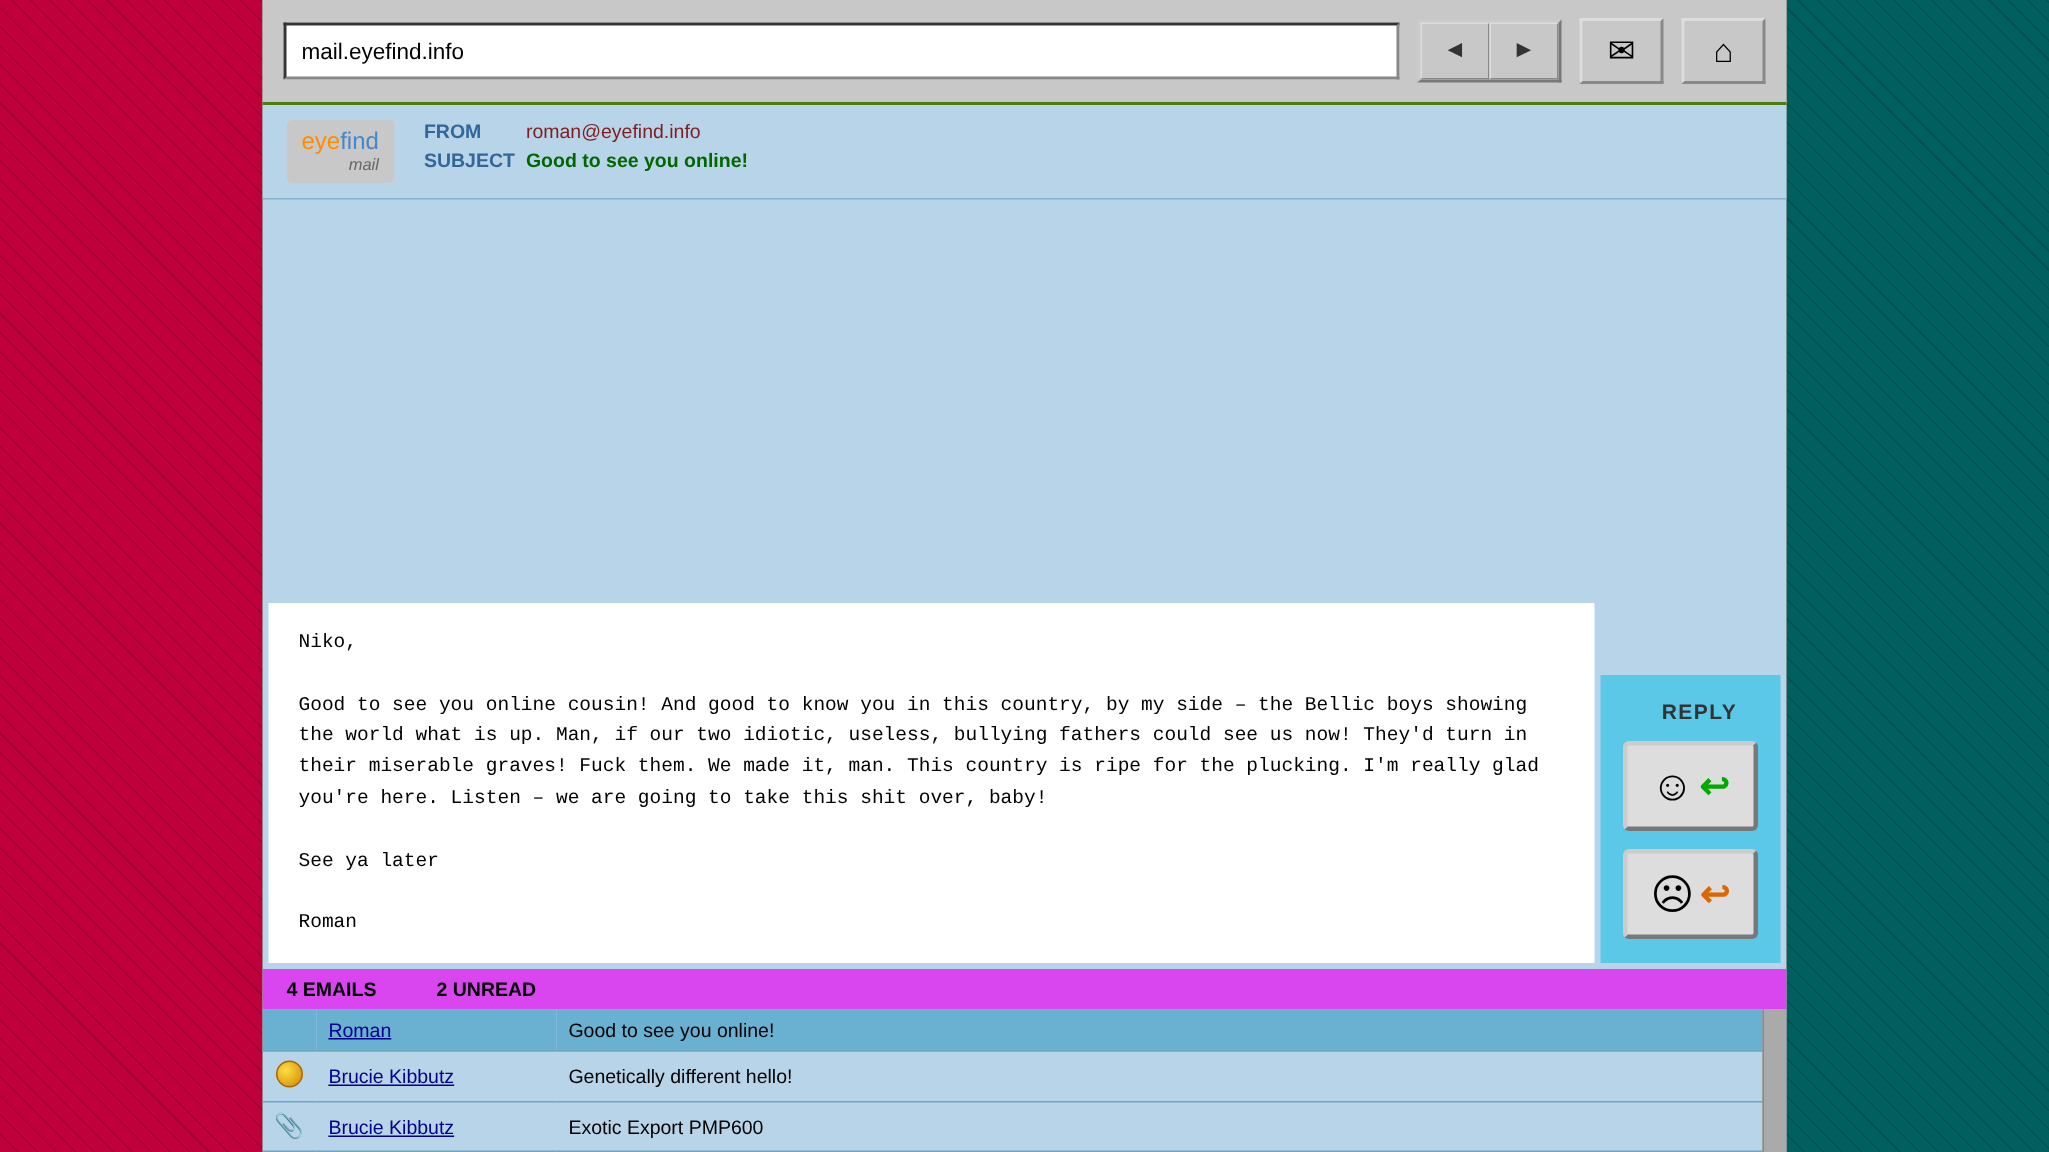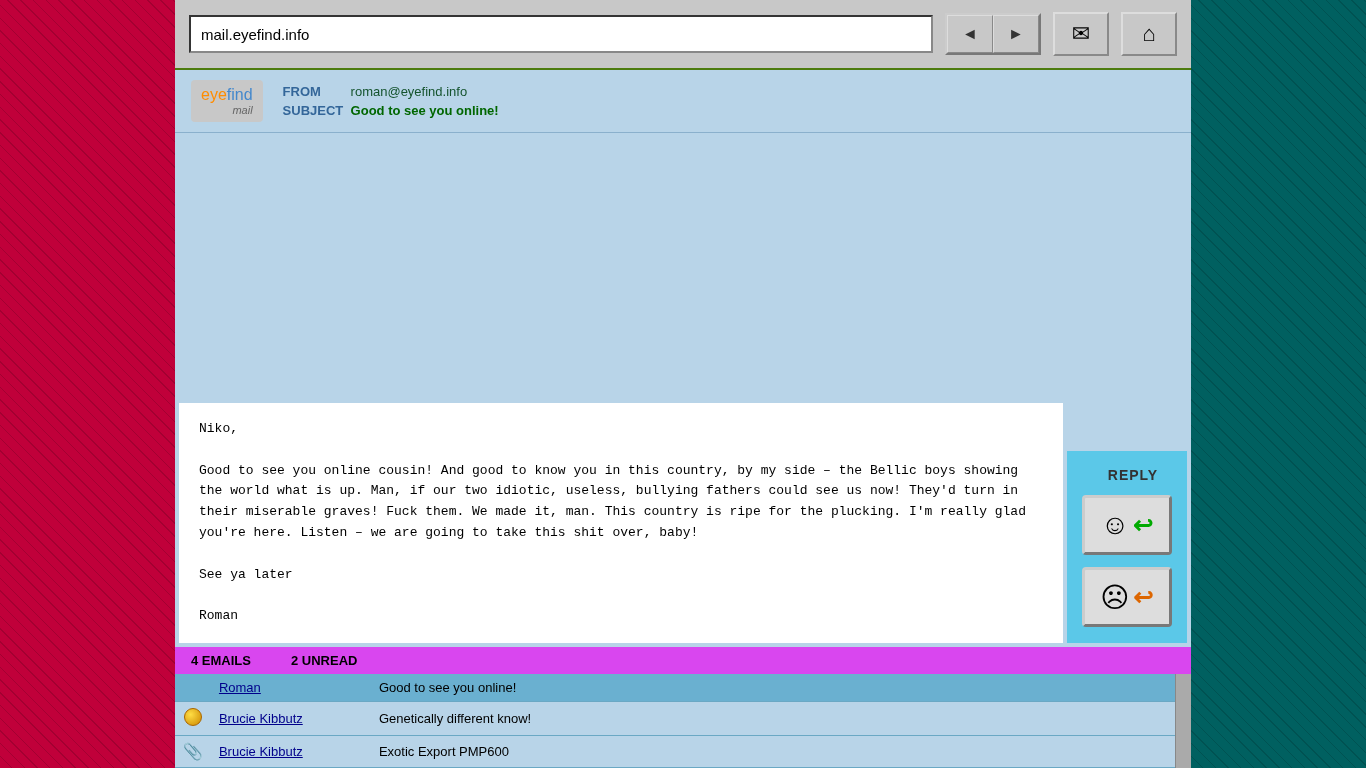--- a/index.html
+++ b/index.html
@@ -125,21 +125,21 @@
       height: 100%;
       display: flex;
       flex-direction: column;
     }
 
     
     .email-header {
       background: #b8d4e8;
       padding: 10px 16px;
       display: flex;
-      align-items: center;
+      align-items: flex-start;
       gap: 20px;
       border-bottom: 1px solid #8ab0cc;
     }
 
     .logo-area {
       background: #c8c8c8;
       padding: 6px 10px;
       border-radius: 4px;
     }
 
@@ -164,21 +164,21 @@
       gap: 8px;
     }
 
     .meta-label {
       color: #336699;
       font-weight: bold;
       width: 60px;
     }
 
     .meta-value {
-      color: #14532d;
+      color: #7f1d1d;
     }
 
     .meta-value.subject {
       color: #006600;
       font-weight: bold;
     }
 
     
     .email-body-area {
       display: flex;
@@ -400,21 +400,21 @@
               <td class="email-icon"></td>
               <td class="sender-col">Roman</td>
               <td class="subject-col">Good to see you online!</td>
             </tr>
 
             <tr>
               <td class="email-icon">
                 <span class="dot-yellow"></span>
               </td>
               <td class="sender-col">Brucie Kibbutz</td>
-              <td class="subject-col">Genetically different know!</td>
+              <td class="subject-col">Genetically different hello!</td>
             </tr>
 
             <tr>
               <td class="email-icon">
                 <span class="attachment-icon">📎</span>
               </td>
               <td class="sender-col">Brucie Kibbutz</td>
               <td class="subject-col">Exotic Export PMP600</td>
             </tr>
           </tbody>

